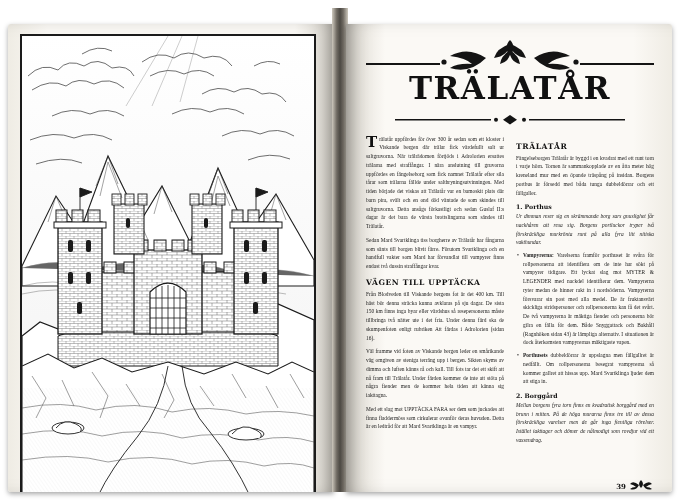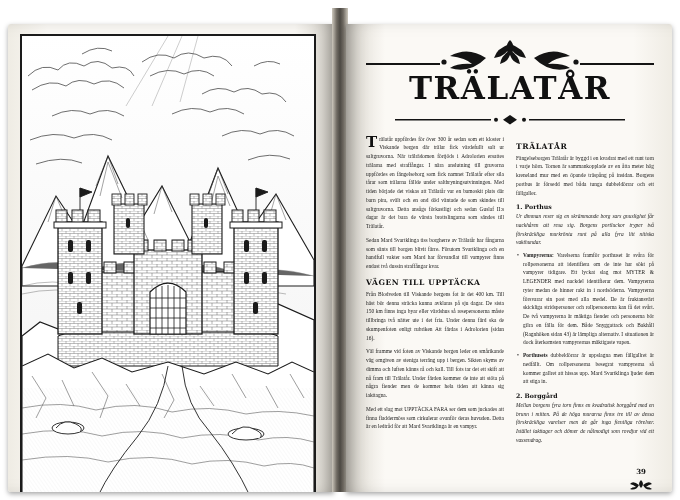--- a/index.html
+++ b/index.html
@@ -162,21 +162,20 @@
   .folio {
     position: absolute;
     bottom: 4px;
     right: 2px;
     display: flex;
     align-items: center;
     gap: 4px;
     font-family: "DejaVu Serif", serif;
     font-size: 7px;
     color: #111;
-    flex-direction: column;
   }
   .folio .num { font-weight: bold; }
 </style>
 </head>
 <body>
 
 <div id="book">
 
   <div class="page" id="page-left">
     <div id="illus-frame">

